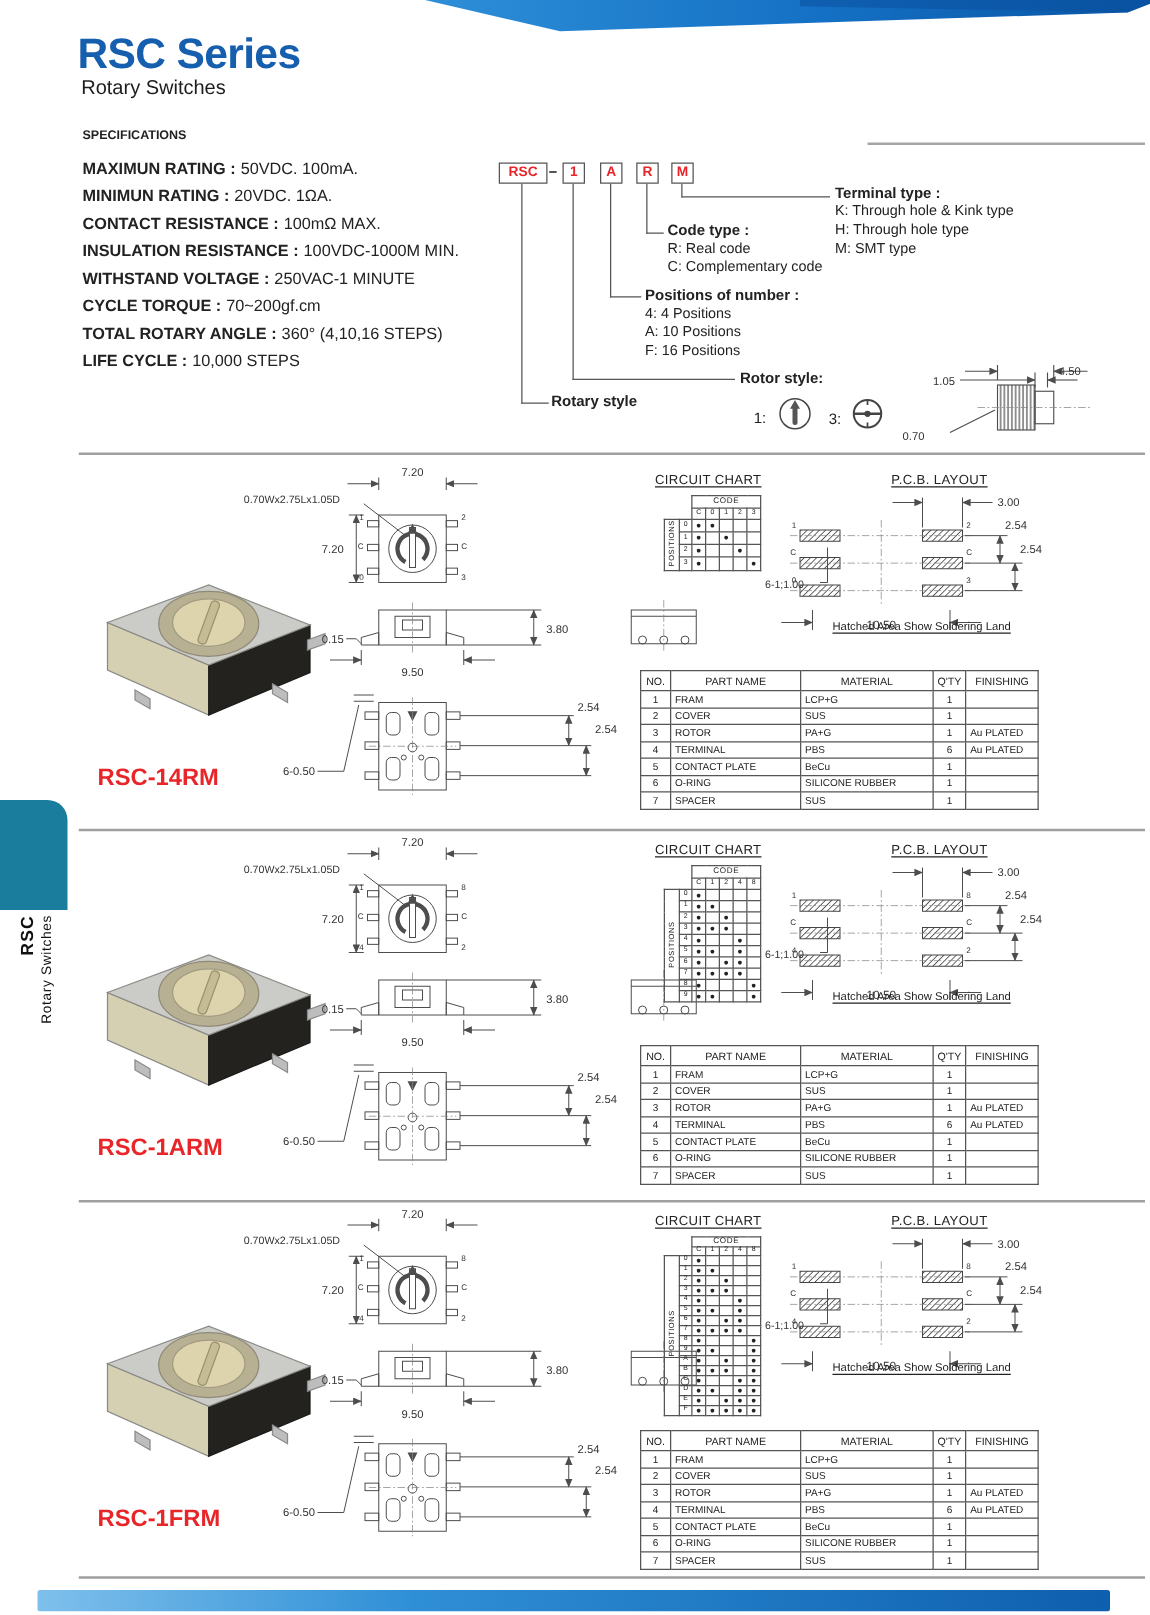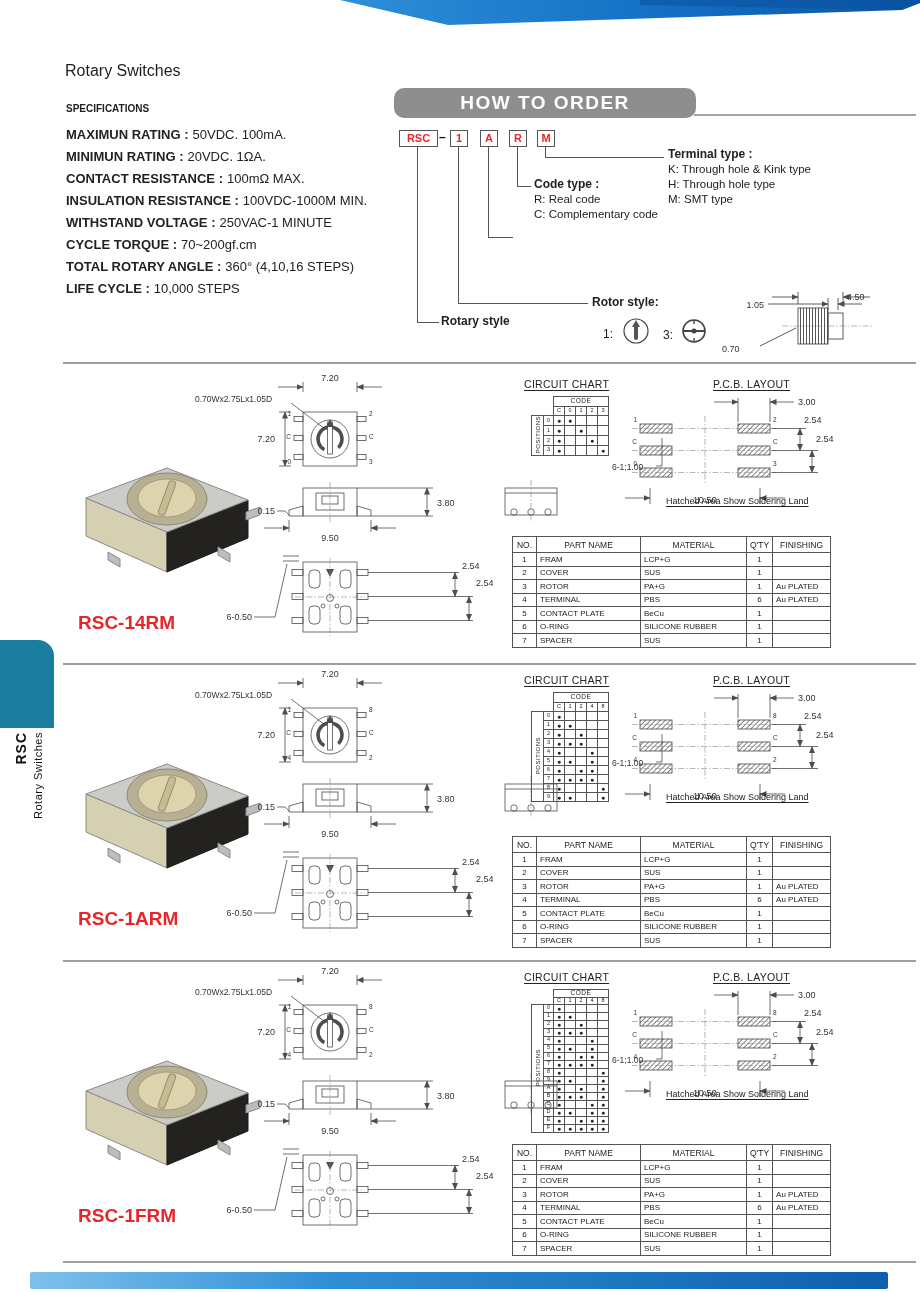--- a/index.html
+++ b/index.html
@@ -94,33 +94,33 @@
           <stop offset="1" stop-color="#0a55a4"></stop>
       </linearGradient>
     </defs>
   </svg>
 
   <svg class="abs" style="left:0;top:0" width="920" height="40">
     <polygon points="340,0 920,0 920,3 902,10 448,25" fill="url(#bandg)"></polygon>
     <polygon points="640,0 920,0 920,3 902,10 640,5" fill="#0b50a0" opacity=".55"></polygon>
   </svg>
 
+  <div class="title">RSC Series</div>
   <div class="subtitle">Rotary Switches</div>
 
   <div class="spec-head">SPECIFICATIONS</div>
   <div class="spec" style="top:127px"><b>MAXIMUN RATING :</b><span>50VDC. 100mA.</span></div>
   <div class="spec" style="top:149px"><b>MINIMUN RATING :</b><span>20VDC. 1ΩA.</span></div>
   <div class="spec" style="top:171px"><b>CONTACT RESISTANCE :</b><span>100mΩ MAX.</span></div>
   <div class="spec" style="top:193px"><b>INSULATION RESISTANCE :</b><span>100VDC-1000M MIN.</span></div>
   <div class="spec" style="top:215px"><b>WITHSTAND VOLTAGE :</b><span>250VAC-1 MINUTE</span></div>
   <div class="spec" style="top:237px"><b>CYCLE TORQUE :</b><span>70~200gf.cm</span></div>
   <div class="spec" style="top:259px"><b>TOTAL ROTARY ANGLE :</b><span>360° (4,10,16 STEPS)</span></div>
   <div class="spec" style="top:281px"><b>LIFE CYCLE :</b><span>10,000 STEPS</span></div>
 
-  <div class="banner">HOW TO ORDER</div>
   <div class="banner-line"></div>
 
   <div class="obox" style="left:399px;width:37px">RSC</div>
   <div class="osep">–</div>
   <div class="obox" style="left:450px;width:16px">1</div>
   <div class="obox" style="left:480px;width:16px">A</div>
   <div class="obox" style="left:509px;width:16px">R</div>
   <div class="obox" style="left:537px;width:16px">M</div>
 
   <div class="vl" style="left:417px;top:147px;height:176px"></div>
@@ -137,20 +137,26 @@
   <div class="ann" style="left:668px;top:147px">
     <div class="h">Terminal type :</div>
     <div>K: Through hole &amp; Kink type</div>
     <div>H: Through hole type</div>
     <div>M: SMT type</div>
   </div>
   <div class="ann" style="left:534px;top:177px">
     <div class="h">Code type :</div>
     <div>R: Real code</div>
     <div>C: Complementary code</div>
+  </div>
+  <div class="ann" style="left:516px;top:229px">
+    <div class="h">Positions of number :</div>
+    <div>4: 4 Positions</div>
+    <div>A: 10 Positions</div>
+    <div>F: 16 Positions</div>
   </div>
   <div class="bold-label" style="left:592px;top:295px">Rotor style:</div>
   <div class="bold-label" style="left:441px;top:314px">Rotary style</div>
 
   <div class="ann" style="left:603px;top:327px;font-size:12px">1:</div>
   <svg class="abs" style="left:620px;top:315px" width="32" height="32">
     <circle cx="16" cy="16" r="12" fill="none" stroke="#444" stroke-width="1.2"></circle>
     <rect x="14" y="9" width="4" height="16" rx="2" fill="#555"></rect>
     <polygon points="16,5 12,12 20,12" fill="#555"></polygon>
   </svg>

